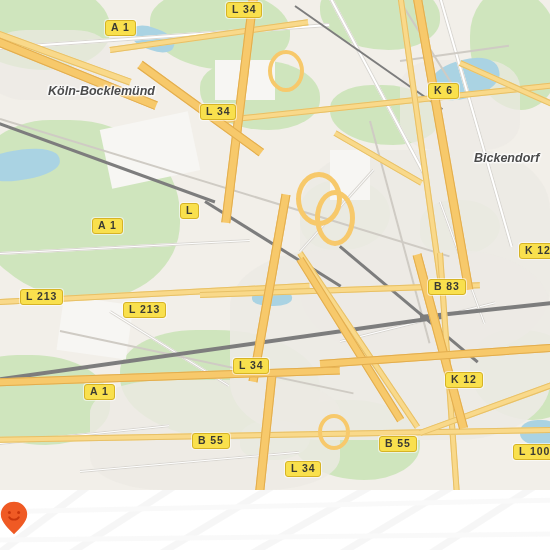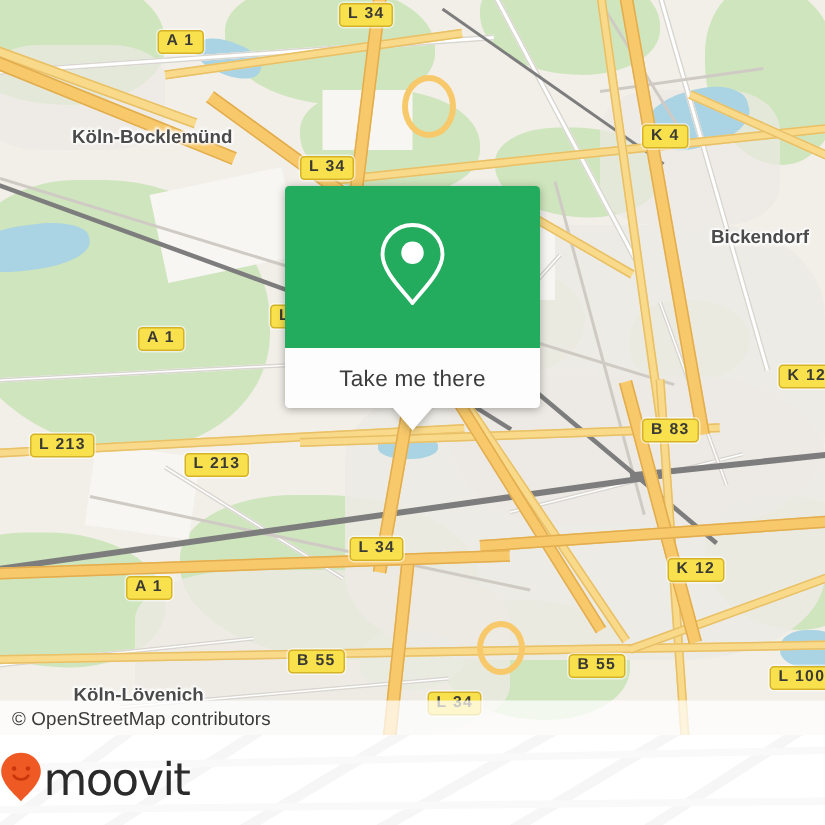--- a/index.html
+++ b/index.html
@@ -32,21 +32,21 @@
 
   
   .shield{
     position:absolute;background:#f9e04d;border:1.5px solid #d6b326;border-radius:3px;
     color:#3a3a34;font-size:10.5px;font-weight:bold;letter-spacing:.9px;
     padding:1px 5px 2px;line-height:11px;white-space:nowrap;
     box-shadow:0 0 0 1px rgba(255,255,255,.55);
   }
   .place{
     position:absolute;white-space:nowrap;color:#4b4b4b;
-    font-size:12.5px;font-weight:bold;
+    font-style:italic;font-size:12.5px;font-weight:bold;
     text-shadow:1px 0 2px #fff,-1px 0 2px #fff,0 1px 2px #fff,0 -1px 2px #fff,
                 1px 1px 2px #fff,-1px -1px 2px #fff;
   }
 
   
   .popup{position:absolute;left:190px;top:124px;width:170px;filter:drop-shadow(0 1px 3px rgba(0,0,0,.32));}
   .popup-head{
     height:108px;background:#23ab5e;border-radius:3px 3px 0 0;
     display:flex;align-items:center;justify-content:center;
   }
@@ -171,58 +171,40 @@
     <div class="road motor" style="left:-20px;top:379px;width:360px;height:8px;transform:rotate(-2deg);"></div>
     <div class="road motor" style="left:320px;top:360px;width:250px;height:8px;transform:rotate(-4deg);"></div>
 
     <div style="position:absolute;left:296px;top:172px;width:36px;height:44px;border:5px solid #f7c96b;border-radius:50%;"></div>
     <div style="position:absolute;left:315px;top:190px;width:30px;height:46px;border:5px solid #f7c96b;border-radius:50%;"></div>
     <div style="position:absolute;left:268px;top:50px;width:28px;height:34px;border:4px solid #f7c96b;border-radius:50%;"></div>
     <div style="position:absolute;left:318px;top:414px;width:24px;height:28px;border:4px solid #f7c96b;border-radius:50%;"></div>
 
     <div class="place" style="left:48px;top:84px;">Köln-Bocklemünd</div>
     <div class="place" style="left:474px;top:151px;">Bickendorf</div>
-    <div class="place" style="left:49px;top:456px;">Köln-Lövenich</div>
 
     <div class="shield" style="left:105px;top:20px;">A 1</div>
     <div class="shield" style="left:226px;top:2px;">L 34</div>
     <div class="shield" style="left:200px;top:104px;">L 34</div>
-    <div class="shield" style="left:428px;top:83px;">K 4</div>
+    <div class="shield" style="left:428px;top:83px;">K 6</div>
     <div class="shield" style="left:92px;top:218px;">A 1</div>
     <div class="shield" style="left:180px;top:203px;">L</div>
     <div class="shield" style="left:519px;top:243px;">K 12</div>
     <div class="shield" style="left:20px;top:289px;">L 213</div>
     <div class="shield" style="left:123px;top:302px;">L 213</div>
     <div class="shield" style="left:428px;top:279px;">B 83</div>
     <div class="shield" style="left:233px;top:358px;">L 34</div>
     <div class="shield" style="left:84px;top:384px;">A 1</div>
     <div class="shield" style="left:445px;top:372px;">K 12</div>
     <div class="shield" style="left:192px;top:433px;">B 55</div>
     <div class="shield" style="left:379px;top:436px;">B 55</div>
     <div class="shield" style="left:513px;top:444px;">L 100</div>
     <div class="shield" style="left:285px;top:461px;">L 34</div>
 
-    <div class="popup">
-      <div class="popup-head">
-        <span>
-          <svg width="50" height="62" viewBox="0 0 50 62" fill="none" aria-hidden="true">
-            <path d="M25 5 C14 5 5 13.7 5 24.5 C5 36 18 48 25 57 C32 48 45 36 45 24.5 C45 13.7 36 5 25 5 Z" stroke="#ffffff" stroke-width="2.6" fill="none" stroke-linejoin="round"></path>
-            <circle cx="25" cy="23.5" r="7.5" fill="#ffffff"></circle>
-          </svg>
-        </span>
-      </div>
-      <div class="popup-body">
-        <span class="popup-label">Take me there</span>
-      </div>
-      <div class="popup-tail"></div>
-    </div>
-
-    <div class="attrib">
-      <span>© OpenStreetMap contributors</span>
-    </div>
+
   </div>
 
   <div class="footer">
     <svg class="footer-wm" width="550" height="60" viewBox="0 0 550 60" aria-hidden="true">
       <g stroke="#efefef" stroke-width="7" fill="none">
         <path d="M-10 70 L110 -20"></path>
         <path d="M60 70 L200 -20"></path>
         <path d="M150 70 L300 -20"></path>
         <path d="M240 70 L400 -20"></path>
         <path d="M330 70 L480 -20"></path>
@@ -237,17 +219,16 @@
 
     <div class="brand">
       <span>
         <svg width="28" height="34" viewBox="0 0 28 34" aria-hidden="true">
           <path d="M14 0.8 C6.6 0.8 0.8 6.4 0.8 13.4 C0.8 21.2 10.0 29.0 14 33.2 C18 29.0 27.2 21.2 27.2 13.4 C27.2 6.4 21.4 0.8 14 0.8 Z" fill="#ef5a24"></path>
           <circle cx="9.4" cy="11.4" r="1.5" fill="#c9360c"></circle>
           <circle cx="18.6" cy="11.4" r="1.5" fill="#c9360c"></circle>
           <path d="M9.2 16.2 C11.2 19.4 16.8 19.4 18.8 16.2" stroke="#c9360c" stroke-width="1.9" fill="none" stroke-linecap="round"></path>
         </svg>
       </span>
-      <span class="brand-word">moovit</span>
     </div>
   </div>
 
 </div>
 
 </body></html>

